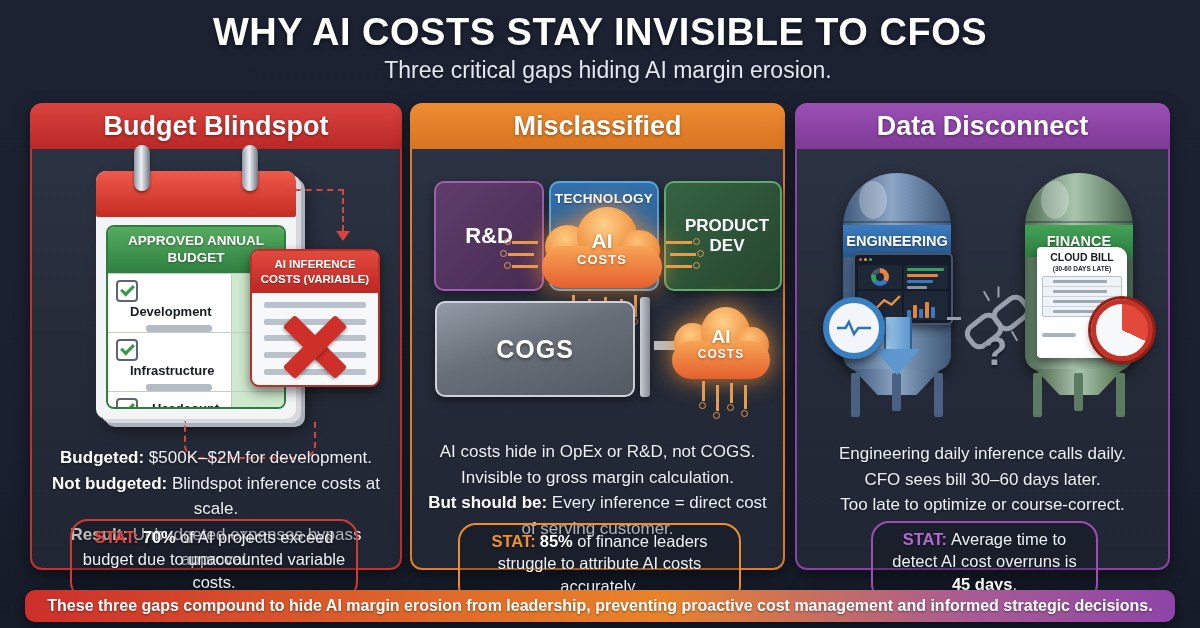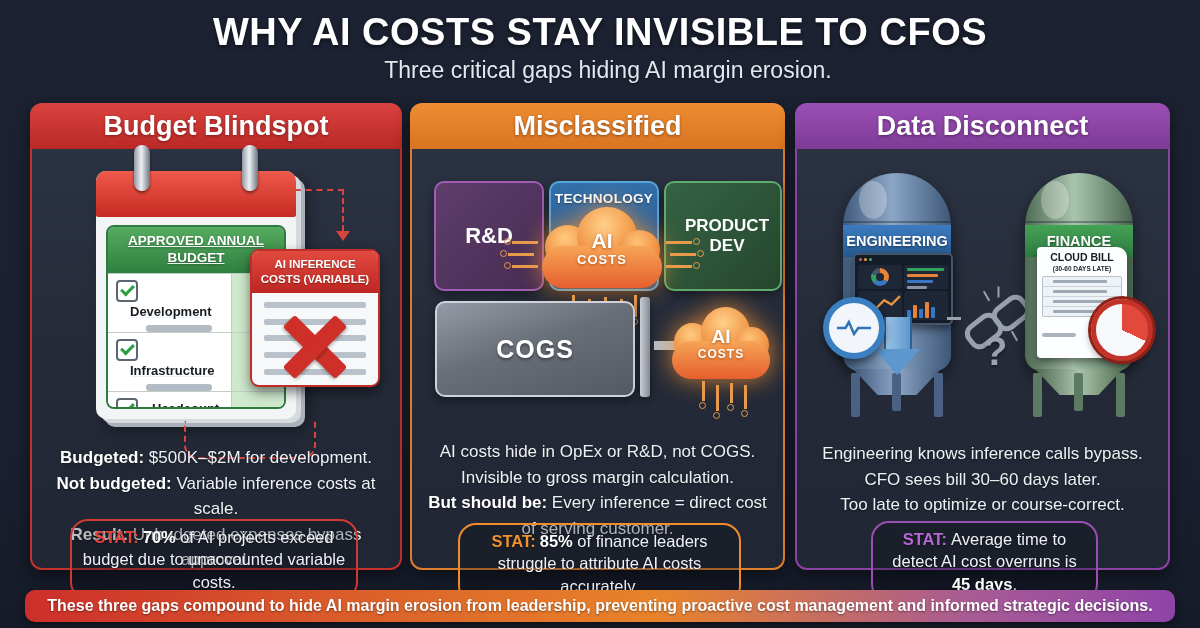--- a/index.html
+++ b/index.html
@@ -47,21 +47,21 @@
     background:#f2f4f6;border-radius:10px;
     box-shadow:5px 4px 0 #d6dade,9px 8px 0 #aab1bb,10px 10px 16px rgba(0,0,0,.5);}
   .cal-band{position:absolute;top:0;left:0;right:0;height:46px;
     border-radius:10px 10px 2px 2px;background:linear-gradient(#ee5a4b,#c62b22);}
   .cal-ring{position:absolute;top:-26px;width:16px;height:46px;border-radius:8px;
     background:linear-gradient(90deg,#8f98a3,#eef1f5 45%,#6d7680);
     box-shadow:0 2px 3px rgba(0,0,0,.45);}
   .ring1{left:38px;} .ring2{left:146px;}
   .cal-sheet{position:absolute;top:54px;left:10px;right:10px;bottom:10px;
     background:#f0abfc;border:2px solid #2f7d3e;border-radius:8px;overflow:hidden;
-    display:flex;flex-direction:column;text-decoration:underline;}
+    display:flex;flex-direction:column;}
   .cal-green-head{background:linear-gradient(#55ab5f,#2f8040);color:#fff;font-weight:800;
     font-size:13.5px;text-align:center;padding:6px 4px;line-height:1.25;
     text-shadow:0 1px 2px rgba(0,0,0,.35);}
   .cal-row{flex:1;display:flex;border-top:1.5px solid #c2cdc4;background:#fff;}
   .cal-row-left{flex:1;padding:6px 0 0 8px;}
   .cal-row-right{width:52px;background:#cfe9cd;border-left:1.5px solid #c2cdc4;}
   .cal-check{display:inline-block;width:18px;height:18px;border:2.5px solid #5c6672;
     border-radius:4px;background:#fff;position:relative;vertical-align:middle;}
   .cal-check::after{content:'';position:absolute;left:3px;top:3px;width:10px;height:5px;
     border-left:3px solid #2e9e44;border-bottom:3px solid #2e9e44;transform:rotate(-45deg);}
@@ -274,21 +274,21 @@
           <div class="reject-line"></div>
           <div class="reject-line"></div>
           <div class="reject-line"></div>
           <div class="reject-line"></div>
           <div class="x-icon"></div>
         </div>
       </div>
 
       <div class="txt" style="top:296px;">
         <div><b>Budgeted:</b><span> $500K–$2M for development.</span></div>
-        <div><b>Not budgeted:</b><span> Variable inference costs at scale.</span></div>
+        <div><b>Not budgeted:</b><span> Blindspot inference costs at scale.</span></div>
         <div><b>Result:</b><span> Unbudgeted expenses bypass approval.</span></div>
       </div>
 
       <div class="stat red" style="left:38px;right:42px;top:370px;">
         <span class="stat-label">STAT:</span><span></span><b>70%</b><span> of AI projects exceed budget due to unaccounted variable costs.</span>
       </div>
     </div>
   </div>
 
   <div class="panel orange" id="panel2">
@@ -446,21 +446,21 @@
           <div class="bill-row"></div>
           <div class="bill-row"></div>
         </div>
         <div class="bill-pill"></div>
         <div class="bill-foot"></div>
       </div>
 
       <div class="clock-fin"></div>
 
       <div class="txt" style="top:292px;">
-        <div>Engineering knows inference calls bypass.</div>
+        <div>Engineering daily inference calls daily.</div>
         <div>CFO sees bill 30–60 days later.</div>
         <div>Too late to optimize or course-correct.</div>
       </div>
 
       <div class="stat purple" style="left:74px;right:70px;top:372px;">
         <span class="stat-label">STAT:</span><span>Average time to detect AI cost overruns is </span><b>45 days</b><span>.</span>
       </div>
     </div>
   </div>
 

